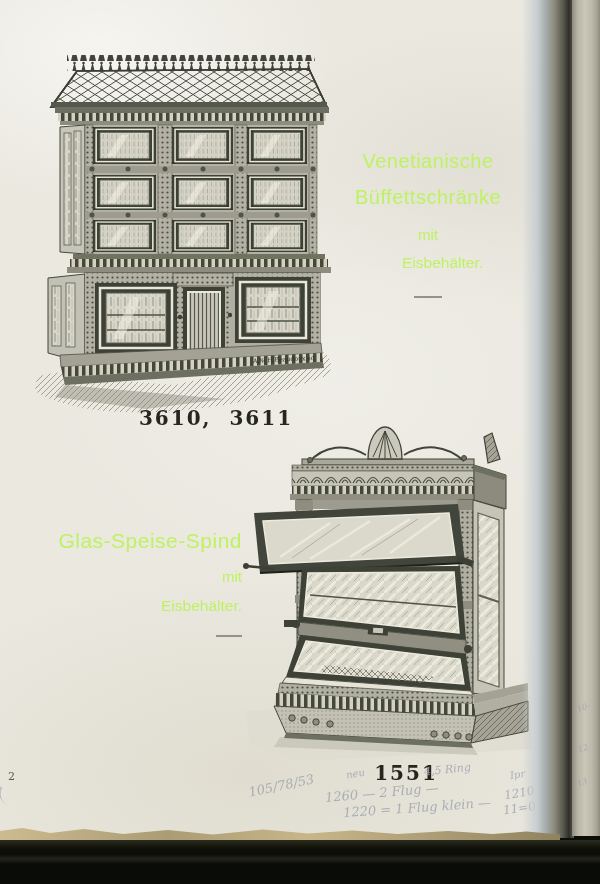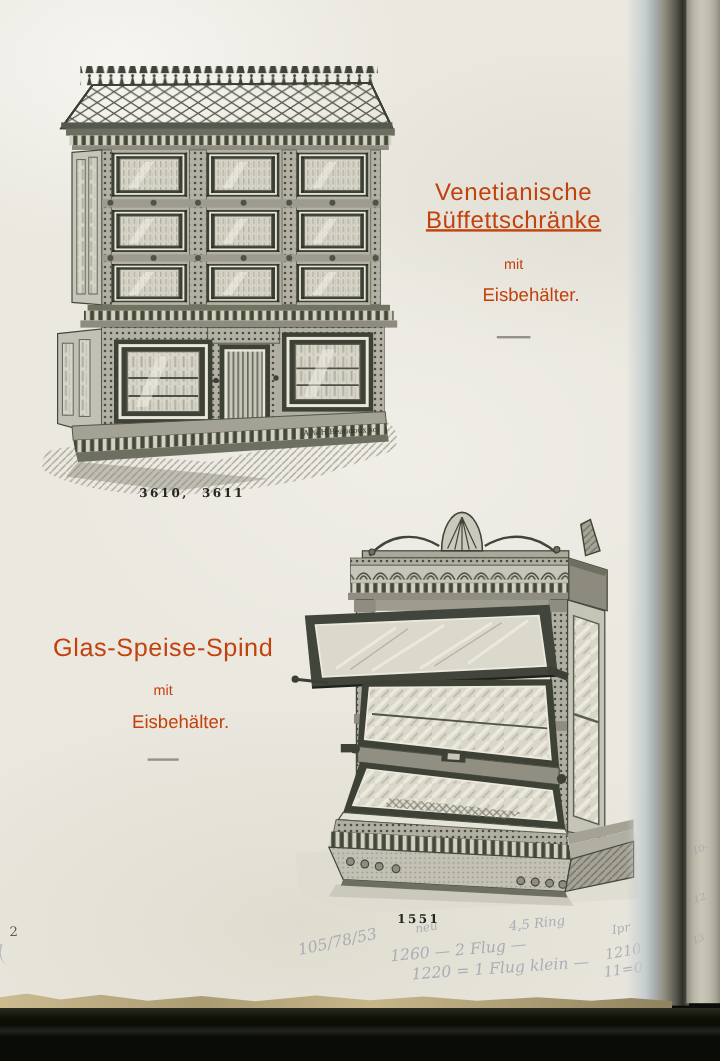--- a/index.html
+++ b/index.html
@@ -21,28 +21,28 @@
   .page2{left:572px;top:0;width:28px;height:836px;
     background:linear-gradient(90deg,#8e8c7e 0,#b7b4a6 20%,#cac7b9 45%,#bdbaac 70%,#a5a294 90%,#8e8b7d 100%);}
   
   .deckle{left:0;top:822px;width:560px;height:20px;
     background:linear-gradient(90deg,#cdbb90,#ab9c74 30%,#c8b68a 55%,#b0a078 75%,#8f835f);
     clip-path:polygon(0 45%,4% 30%,9% 55%,15% 35%,22% 60%,30% 40%,38% 62%,47% 38%,55% 58%,
       63% 42%,71% 60%,80% 45%,88% 60%,94% 48%,100% 62%,100% 100%,0 100%);}
   .blackband{left:0;top:840px;width:600px;height:44px;
     background:linear-gradient(180deg,#2a2c22 0,#101208 8px,#0a0c07 14px,#23251c 19px,#0a0c07 24px,#0a0c07 100%);}
   
-  .heading{color:#c2410c;text-align:center;}
+  .heading{color:#bef264;text-align:center;}
   .h-lg{font-size:20px;letter-spacing:.5px;}
   .h-xl{font-size:21px;letter-spacing:.5px;}
-  .h-sm{font-size:12px;}
+  .h-sm{font-size:15px;}
   .h-md{font-size:15.5px;margin-left:29px;}
   .rule{height:2px;background:#94928a;}
-  .caption{font-family:"DejaVu Serif",serif;font-weight:700;font-size:10px;
-    letter-spacing:2px;color:#26261f;text-align:left;white-space:pre;}
+  .caption{font-family:"DejaVu Serif",serif;font-weight:700;font-size:20px;
+    letter-spacing:2px;color:#26261f;text-align:center;white-space:pre;}
   .pagenum{font-family:"DejaVu Serif",serif;font-size:11px;color:#5a5a52;}
   .hw{position:absolute;font-family:"DejaVu Serif",serif;font-style:italic;
       color:#9fa6b0;opacity:.85;white-space:pre;}
   .hw-edge{color:#98a0aa;opacity:.7;}
   .pencil-stroke{left:-3px;top:789px;width:16px;height:15px;border-left:2px solid #9aa2ac;
       border-bottom-left-radius:14px;transform:rotate(22deg);opacity:.55;}
 </style>
 </head>
 <body>
 
@@ -325,27 +325,27 @@
         <circle cx="194" cy="309" r="3.2"></circle>
           <circle cx="206" cy="310" r="3.2"></circle>
           <circle cx="218" cy="311" r="3.2"></circle>
           <circle cx="229" cy="312" r="3.2"></circle>
       </g>
     </g>
   </svg>
 
   <div class="abs" style="left:347px;top:150px;width:162px;display:flex;flex-direction:column;align-items:center;">
     <div class="heading h-lg">Venetianische</div>
-    <div class="heading h-lg" style="text-decoration:underline;">Büffettschränke</div>
+    <div class="heading h-lg" style="margin-top:13px;">Büffettschränke</div>
     <div class="heading h-sm" style="margin-top:17px;">mit</div>
     <div class="heading h-md" style="margin-top:11px;">Eisbehälter.</div>
     <div class="rule" style="width:28px;margin-top:24px;"></div>
   </div>
 
-  <div class="abs" style="left:30px;top:529px;width:212px;display:flex;flex-direction:column;align-items:center;">
+  <div class="abs" style="left:30px;top:529px;width:212px;display:flex;flex-direction:column;align-items:flex-end;">
     <div class="heading h-xl">Glas-Speise-Spind</div>
     <div class="heading h-sm" style="margin-top:15px;">mit</div>
     <div class="heading h-md" style="margin-top:12px;">Eisbehälter.</div>
     <div class="rule" style="width:26px;margin-top:20px;"></div>
   </div>
 
   <div class="abs caption" style="left:116px;top:406px;width:200px;">3610,  3611</div>
   <div class="abs caption" style="left:331px;top:761px;width:150px;">1551</div>
 
   <div class="abs pagenum" style="left:8px;top:770px;">2</div>

